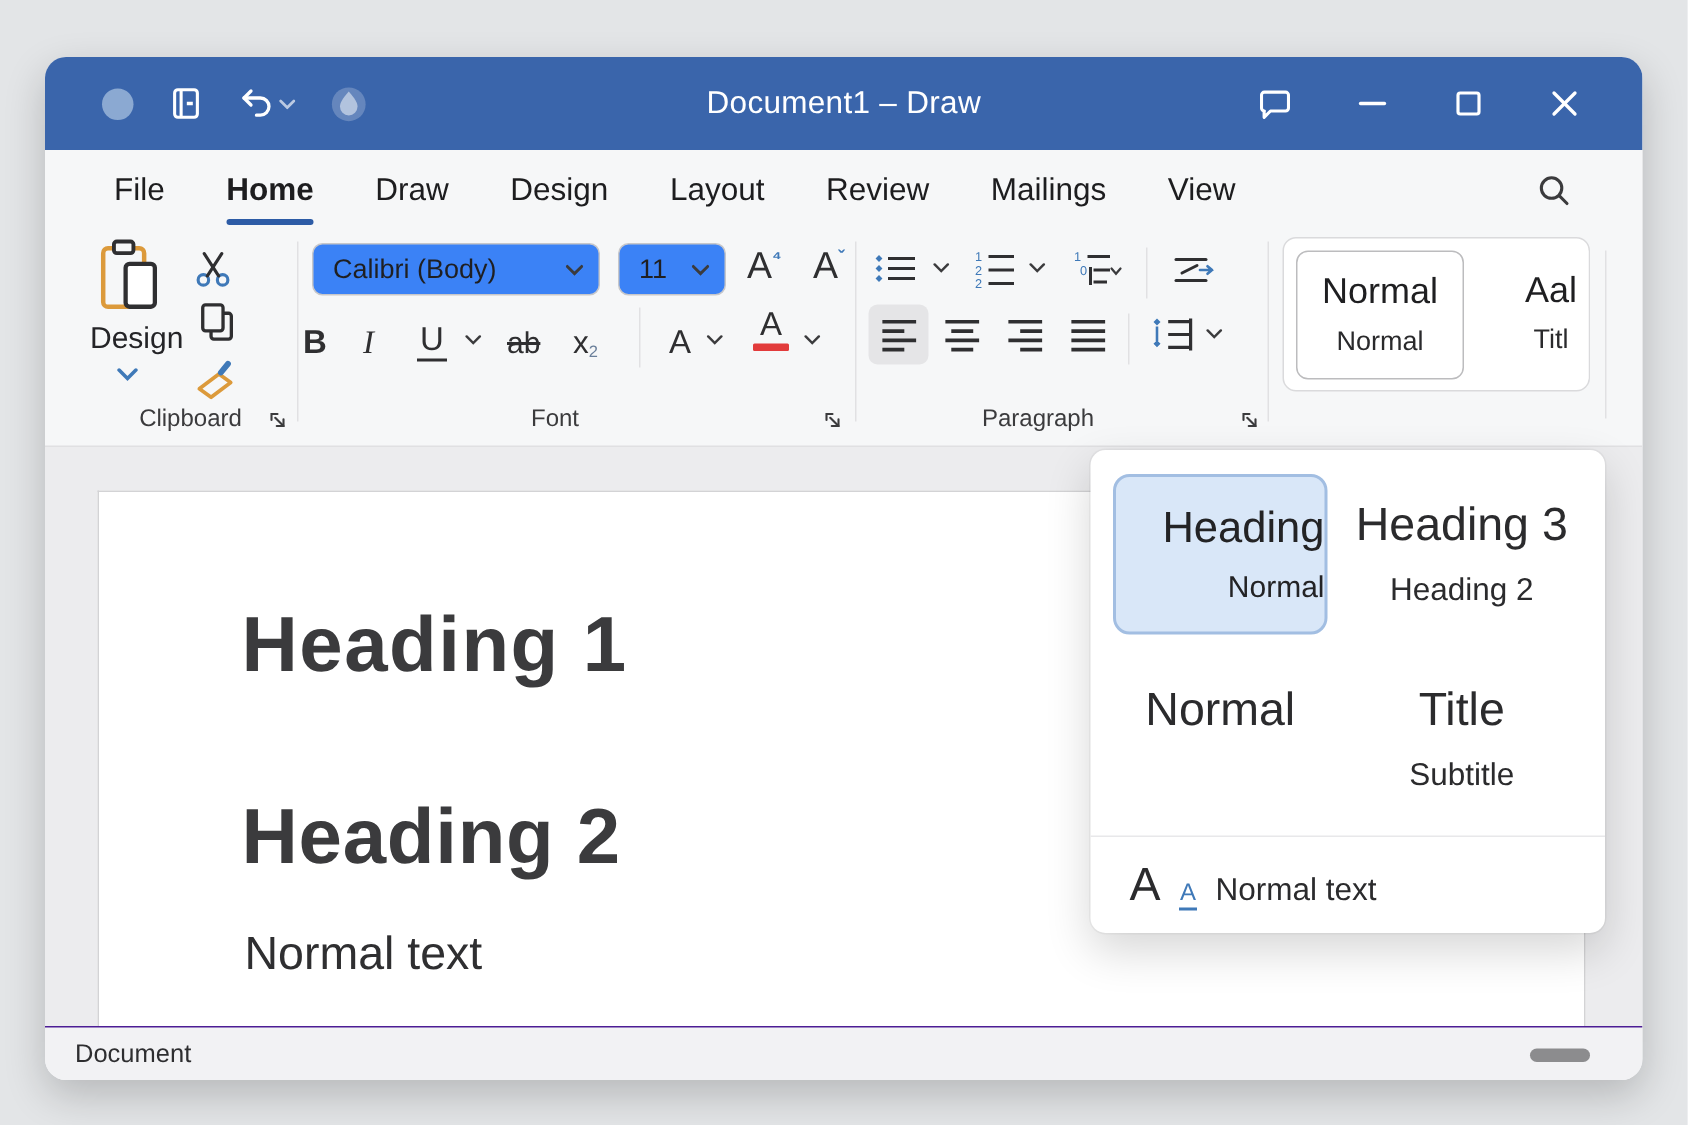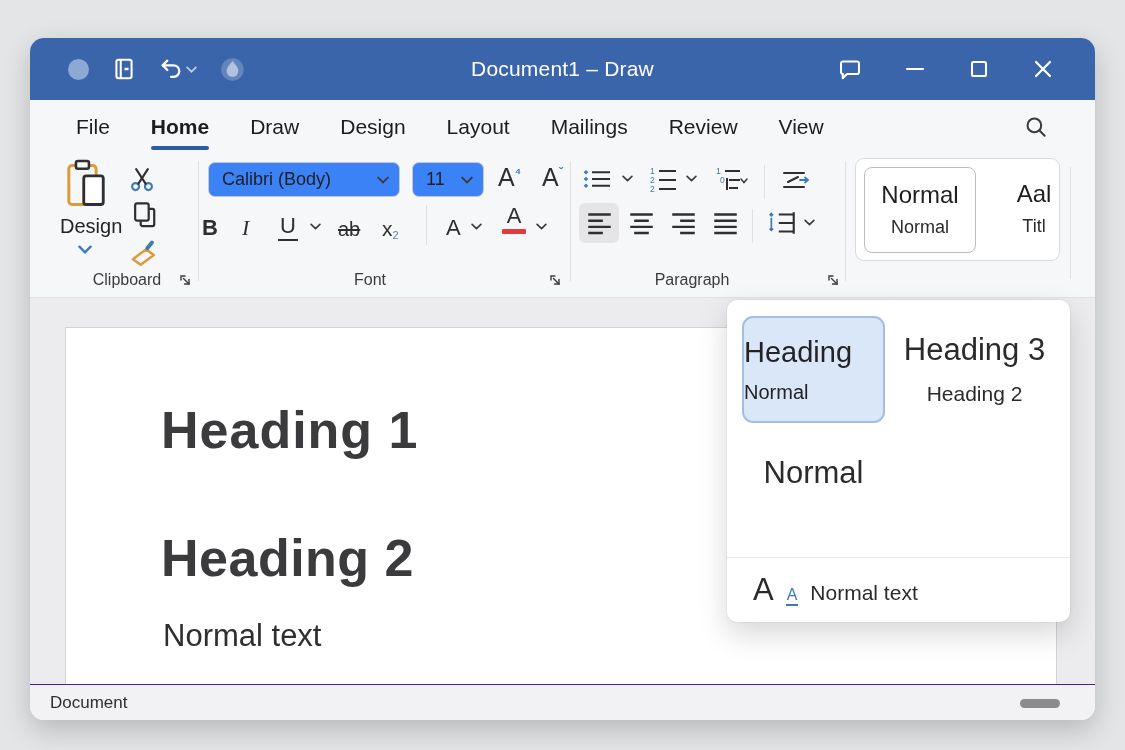--- a/index.html
+++ b/index.html
@@ -71,21 +71,21 @@
             color:#3b3b3d; letter-spacing:1px;text-align:right; }
   .doc-h2 { position:absolute; left:95px; top:200px; font-size:52px; font-weight:600;
             color:#3b3b3d; letter-spacing:.5px; }
   .doc-body { position:absolute; left:97px; top:290px; font-size:31px; font-weight:400; color:#2f2f31; }
 
   
   .panel { position:absolute; left:697px; top:262px; width:343px; height:322px; background:#fff;
            border-radius:10px; box-shadow:0 12px 30px rgba(0,0,0,.16), 0 0 0 1px rgba(0,0,0,.04);
            z-index:6; }
   .chip { position:absolute; left:15px; top:16px; width:143px; height:107px; background:#d9e7f8;
-          border:2px solid #a2bee2; border-radius:11px; text-align:left; }
+          border:2px solid #a2bee2; border-radius:11px; text-align:right; }
   .chip-title { font-size:29px; color:#232325; margin-top:18px; }
   .chip-sub { font-size:20px; color:#232325; margin-top:12px; }
   .cell { position:absolute; text-align:center; }
   .cell-title { font-size:31px; color:#2b2b2d; }
   .cell-sub { font-size:21px; color:#2b2b2d; margin-top:14px; }
   .panel-divider { position:absolute; left:0; right:0; top:257px; height:1px; background:#e8e8ea; }
   .panel-footer { position:absolute; left:26px; top:272px; display:flex; align-items:baseline; gap:12px; }
   .pf-A { font-size:31px; color:#2b2b2d; }
   .pf-mini { font-size:16px; color:#3f79b8; border-bottom:2px solid #3f79b8; padding:0 1px; }
   .pf-label { font-size:21px; color:#2b2b2d; }
@@ -159,22 +159,22 @@
       </span>
     </div>
   </div>
 
   <div class="menubar">
     <div class="tab">File</div>
     <div class="tab active">Home</div>
     <div class="tab">Draw</div>
     <div class="tab">Design</div>
     <div class="tab">Layout</div>
+    <div class="tab">Review</div>
     <div class="tab">Mailings</div>
-    <div class="tab">Review</div>
     <div class="tab">View</div>
     <span class="menu-search">
       <svg width="26" height="26" viewBox="0 0 24 24" fill="none" stroke="#3b3b3d" stroke-width="1.9" stroke-linecap="round">
         <circle cx="10.5" cy="10.5" r="6.3"></circle>
           <line x1="15.2" y1="15.2" x2="20" y2="20"></line>
       </svg>
     </span>
   </div>
 
   <div class="ribbon">
@@ -431,20 +431,24 @@
       <div class="chip-title">Heading</div>
       <div class="chip-sub">Normal</div>
     </div>
     <div class="cell" style="left:175px; top:32px; width:145px;">
       <div class="cell-title">Heading 3</div>
       <div class="cell-sub">Heading 2</div>
     </div>
     <div class="cell" style="left:15px; top:155px; width:143px;">
       <div class="cell-title">Normal</div>
     </div>
+    <div class="cell" style="left:175px; top:155px; width:145px;">
+      <div class="cell-title">Title</div>
+      <div class="cell-sub">Subtitle</div>
+    </div>
     <div class="panel-divider"></div>
     <div class="panel-footer">
       <span class="pf-A">A</span>
       <span class="pf-mini">A</span>
       <span class="pf-label">Normal text</span>
     </div>
   </div>
 
   <div class="statusbar">
     <span class="status-label">Document</span>

